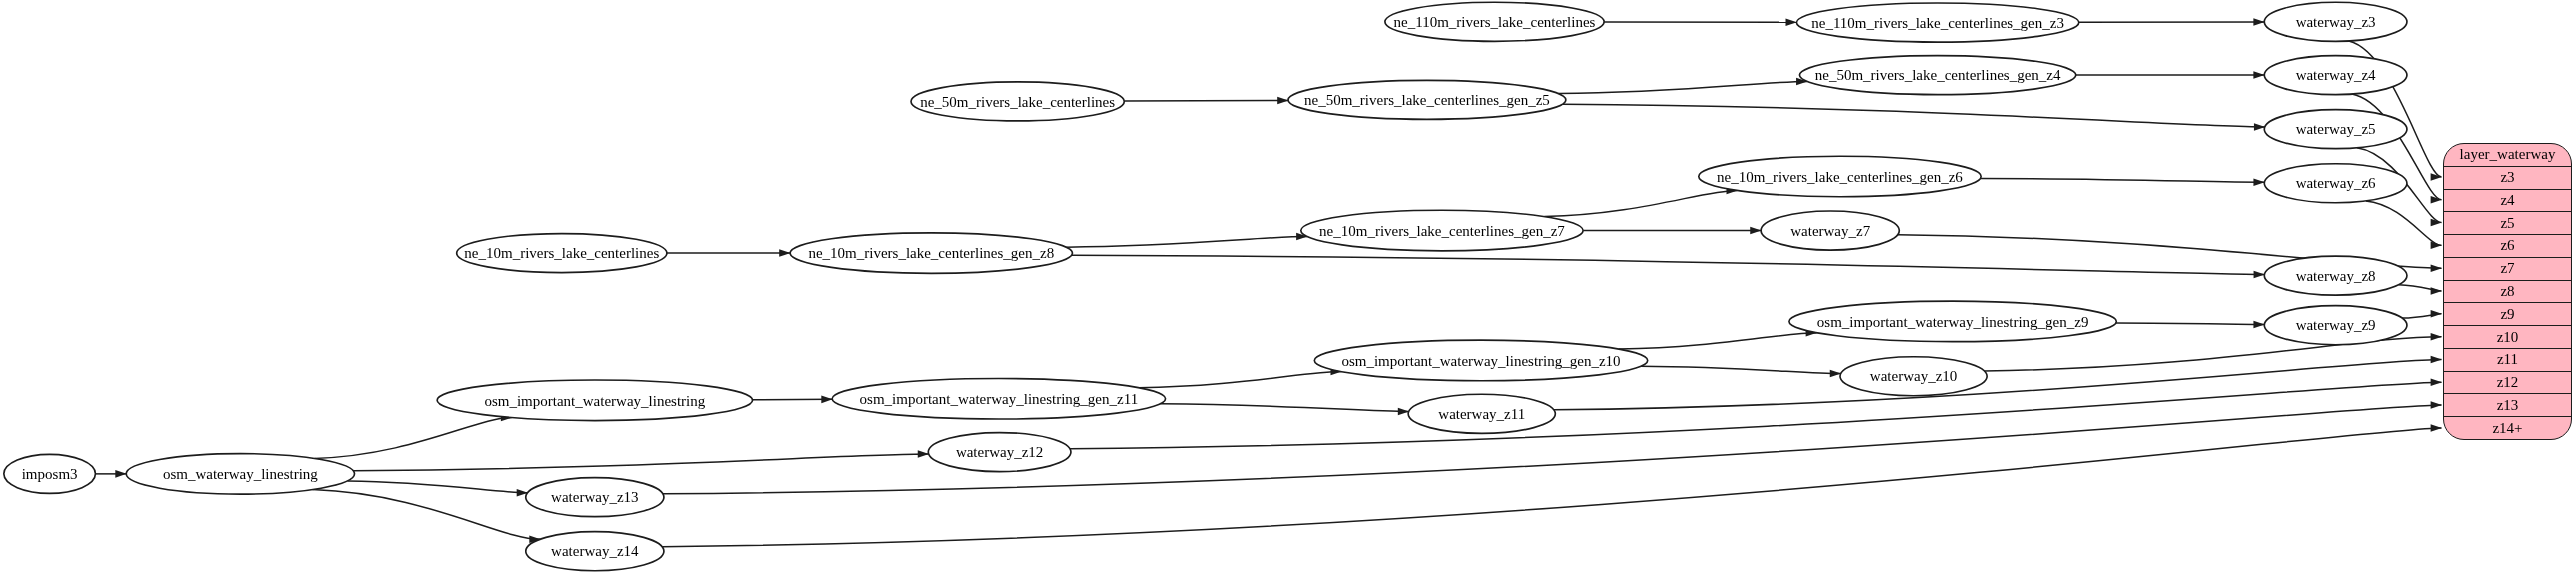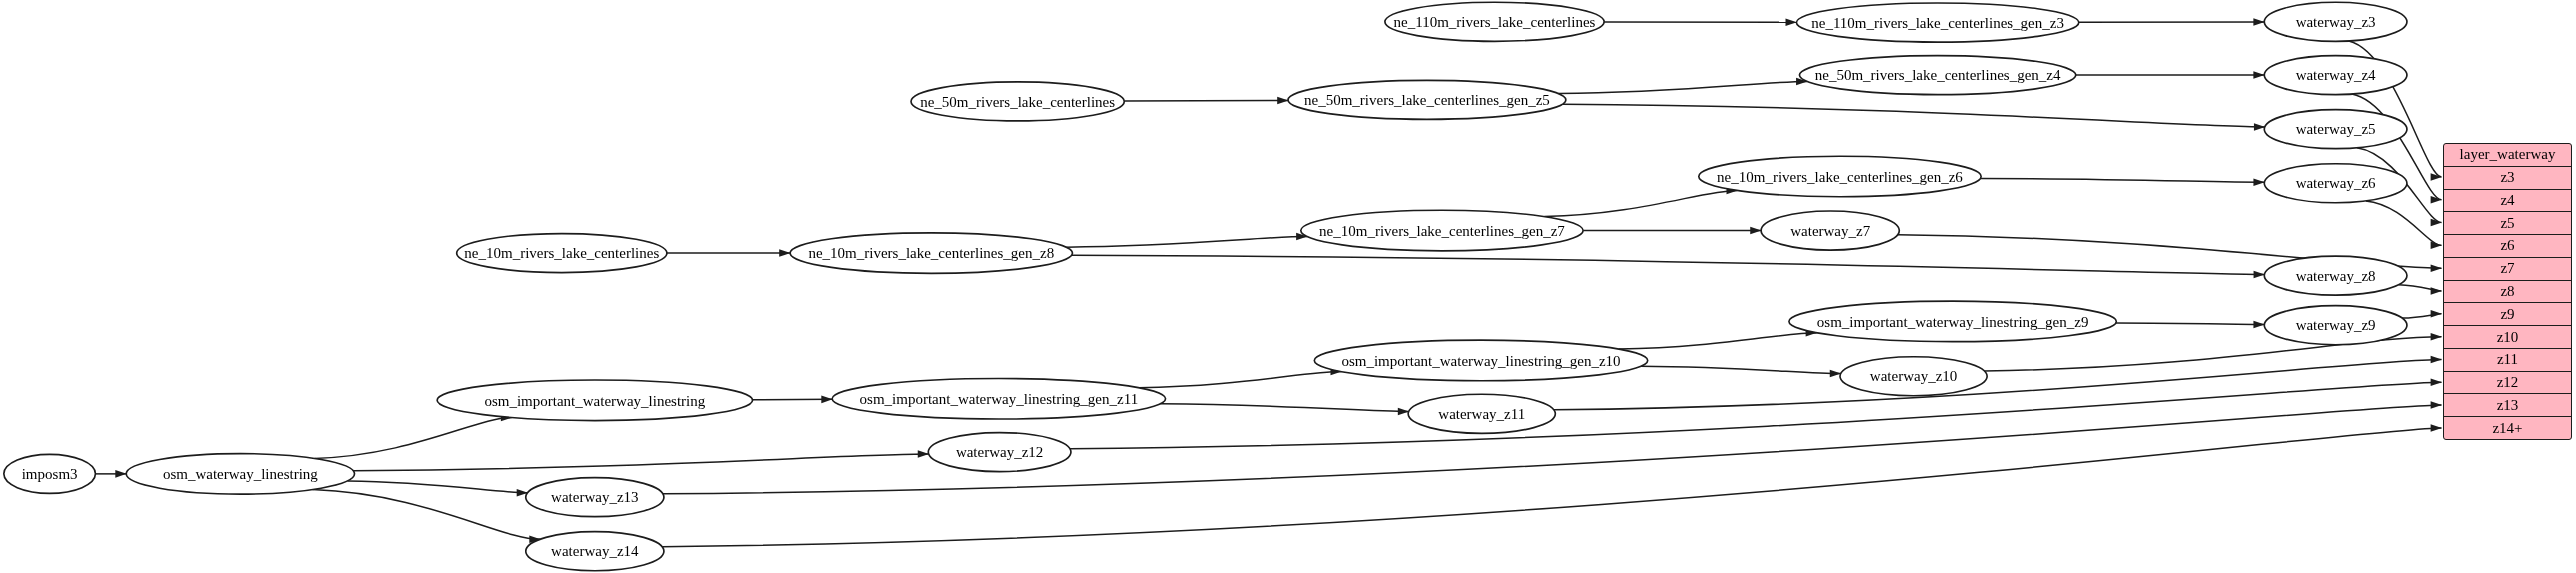--- a/index.html
+++ b/index.html
@@ -14,21 +14,21 @@
   #graph-svg { position: absolute; left: 0; top: 0; }
   #graph-svg text {
     font-family: "Liberation Serif", "DejaVu Serif", serif;
     font-size: 20px;
     fill: #000000;
   }
   #layer-table {
     position: absolute;
     box-sizing: border-box;
     border: 1.9px solid #1c1c1c;
-    border-radius: 3px;
+    border-radius: 21px;
     overflow: hidden;
     display: flex;
     flex-direction: column;
     font-size: 15px;
     color: #000000;
   }
   #layer-table .trow {
     flex: 1 1 0;
     display: flex;
     align-items: center;

